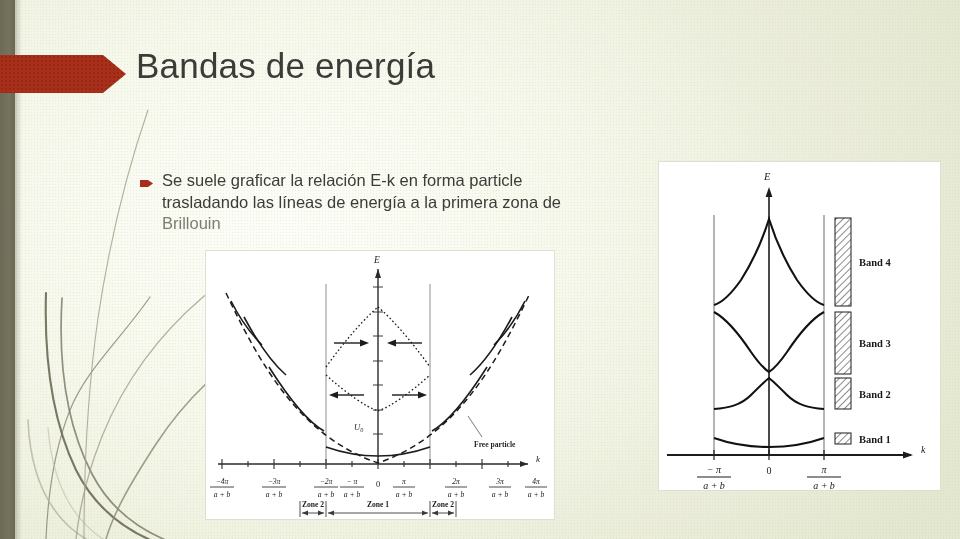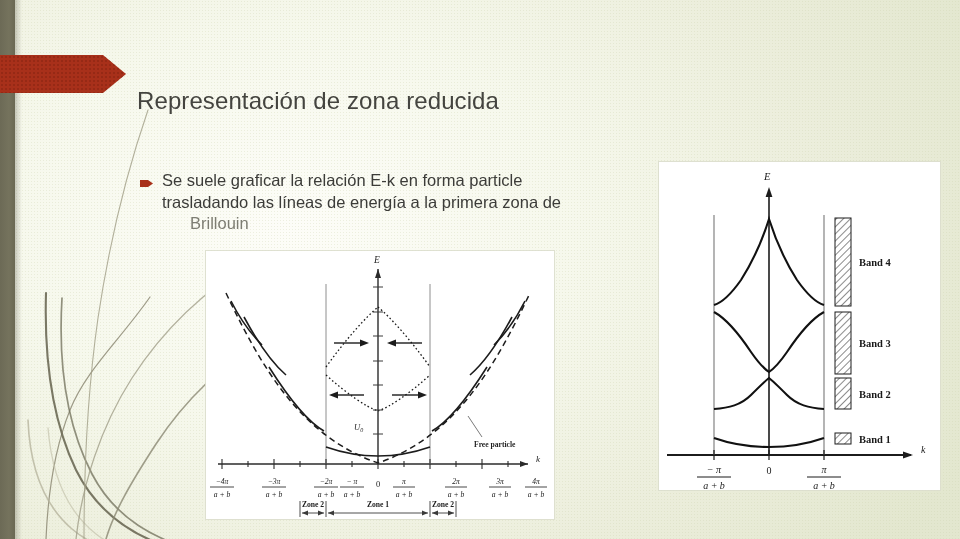--- a/index.html
+++ b/index.html
@@ -57,21 +57,21 @@
   #bullet-row{position:absolute;left:140px;top:170px;width:480px;}
   #bullet-marker{
     position:absolute;left:0;top:9px;width:13px;height:9px;
     background:#a8301a;
     clip-path:polygon(0 1px,8px 1px,13px 4.5px,8px 8px,0 8px);
   }
   #bullet-text{
     position:absolute;left:22px;top:0;width:420px;
     font-size:16.5px;line-height:21.5px;color:#3c3c39;
   }
-  #bullet-text .muted{color:#7d7d72;margin-left:28px;}
+  #bullet-text .muted{color:#7d7d72;}
   
   .figbox{
     position:absolute;background:#ffffff;
     box-shadow:0 0 0 1px rgba(220,222,205,.9);
   }
   #fig-left{left:206px;top:251px;width:348px;height:268px;}
   #fig-right{left:659px;top:162px;width:281px;height:328px;}
   .figsvg{display:block;}
   .ser{font-family:"Liberation Serif",serif;}
 </style>
@@ -95,21 +95,21 @@
       <path d="M48 428 C52 478 68 512 96 534 C124 556 166 562 200 563" stroke="#c5c3ad" stroke-width="1.3" opacity=".7"></path>
       <path d="M258 258 C214 284 168 322 132 378 C100 428 82 486 76 539" stroke="#9b9882" stroke-width="1.3" opacity=".75"></path>
       <path d="M262 340 C226 362 186 398 156 444 C130 484 114 512 106 539" stroke="#8a8772" stroke-width="1.6" opacity=".8"></path>
       <path d="M148 110 C128 168 110 238 98 318 C88 388 84 462 84 539" stroke="#a09d86" stroke-width="1.1" opacity=".8"></path>
     </g>
   </svg>
 
   <div id="arrow"></div>
   <div id="arrow-tex"></div>
 
-  <div id="subtitle">Representación de zona reducida</div>
+  <div id="title">Bandas de energía</div>
 
   <div id="bullet-row">
     <div id="bullet-marker"></div>
     <div id="bullet-text"><span>Se suele graficar la relación E-k en forma particle trasladando las líneas de energía a la primera zona de </span><span class="muted">Brillouin</span></div>
   </div>
 
   <div class="figbox" id="fig-left">
     <svg class="figsvg" width="348" height="268" viewBox="0 0 348 268">
 
       <line x1="12" y1="213" x2="322" y2="213" stroke="#2b2b2b" stroke-width="1.4"></line>

